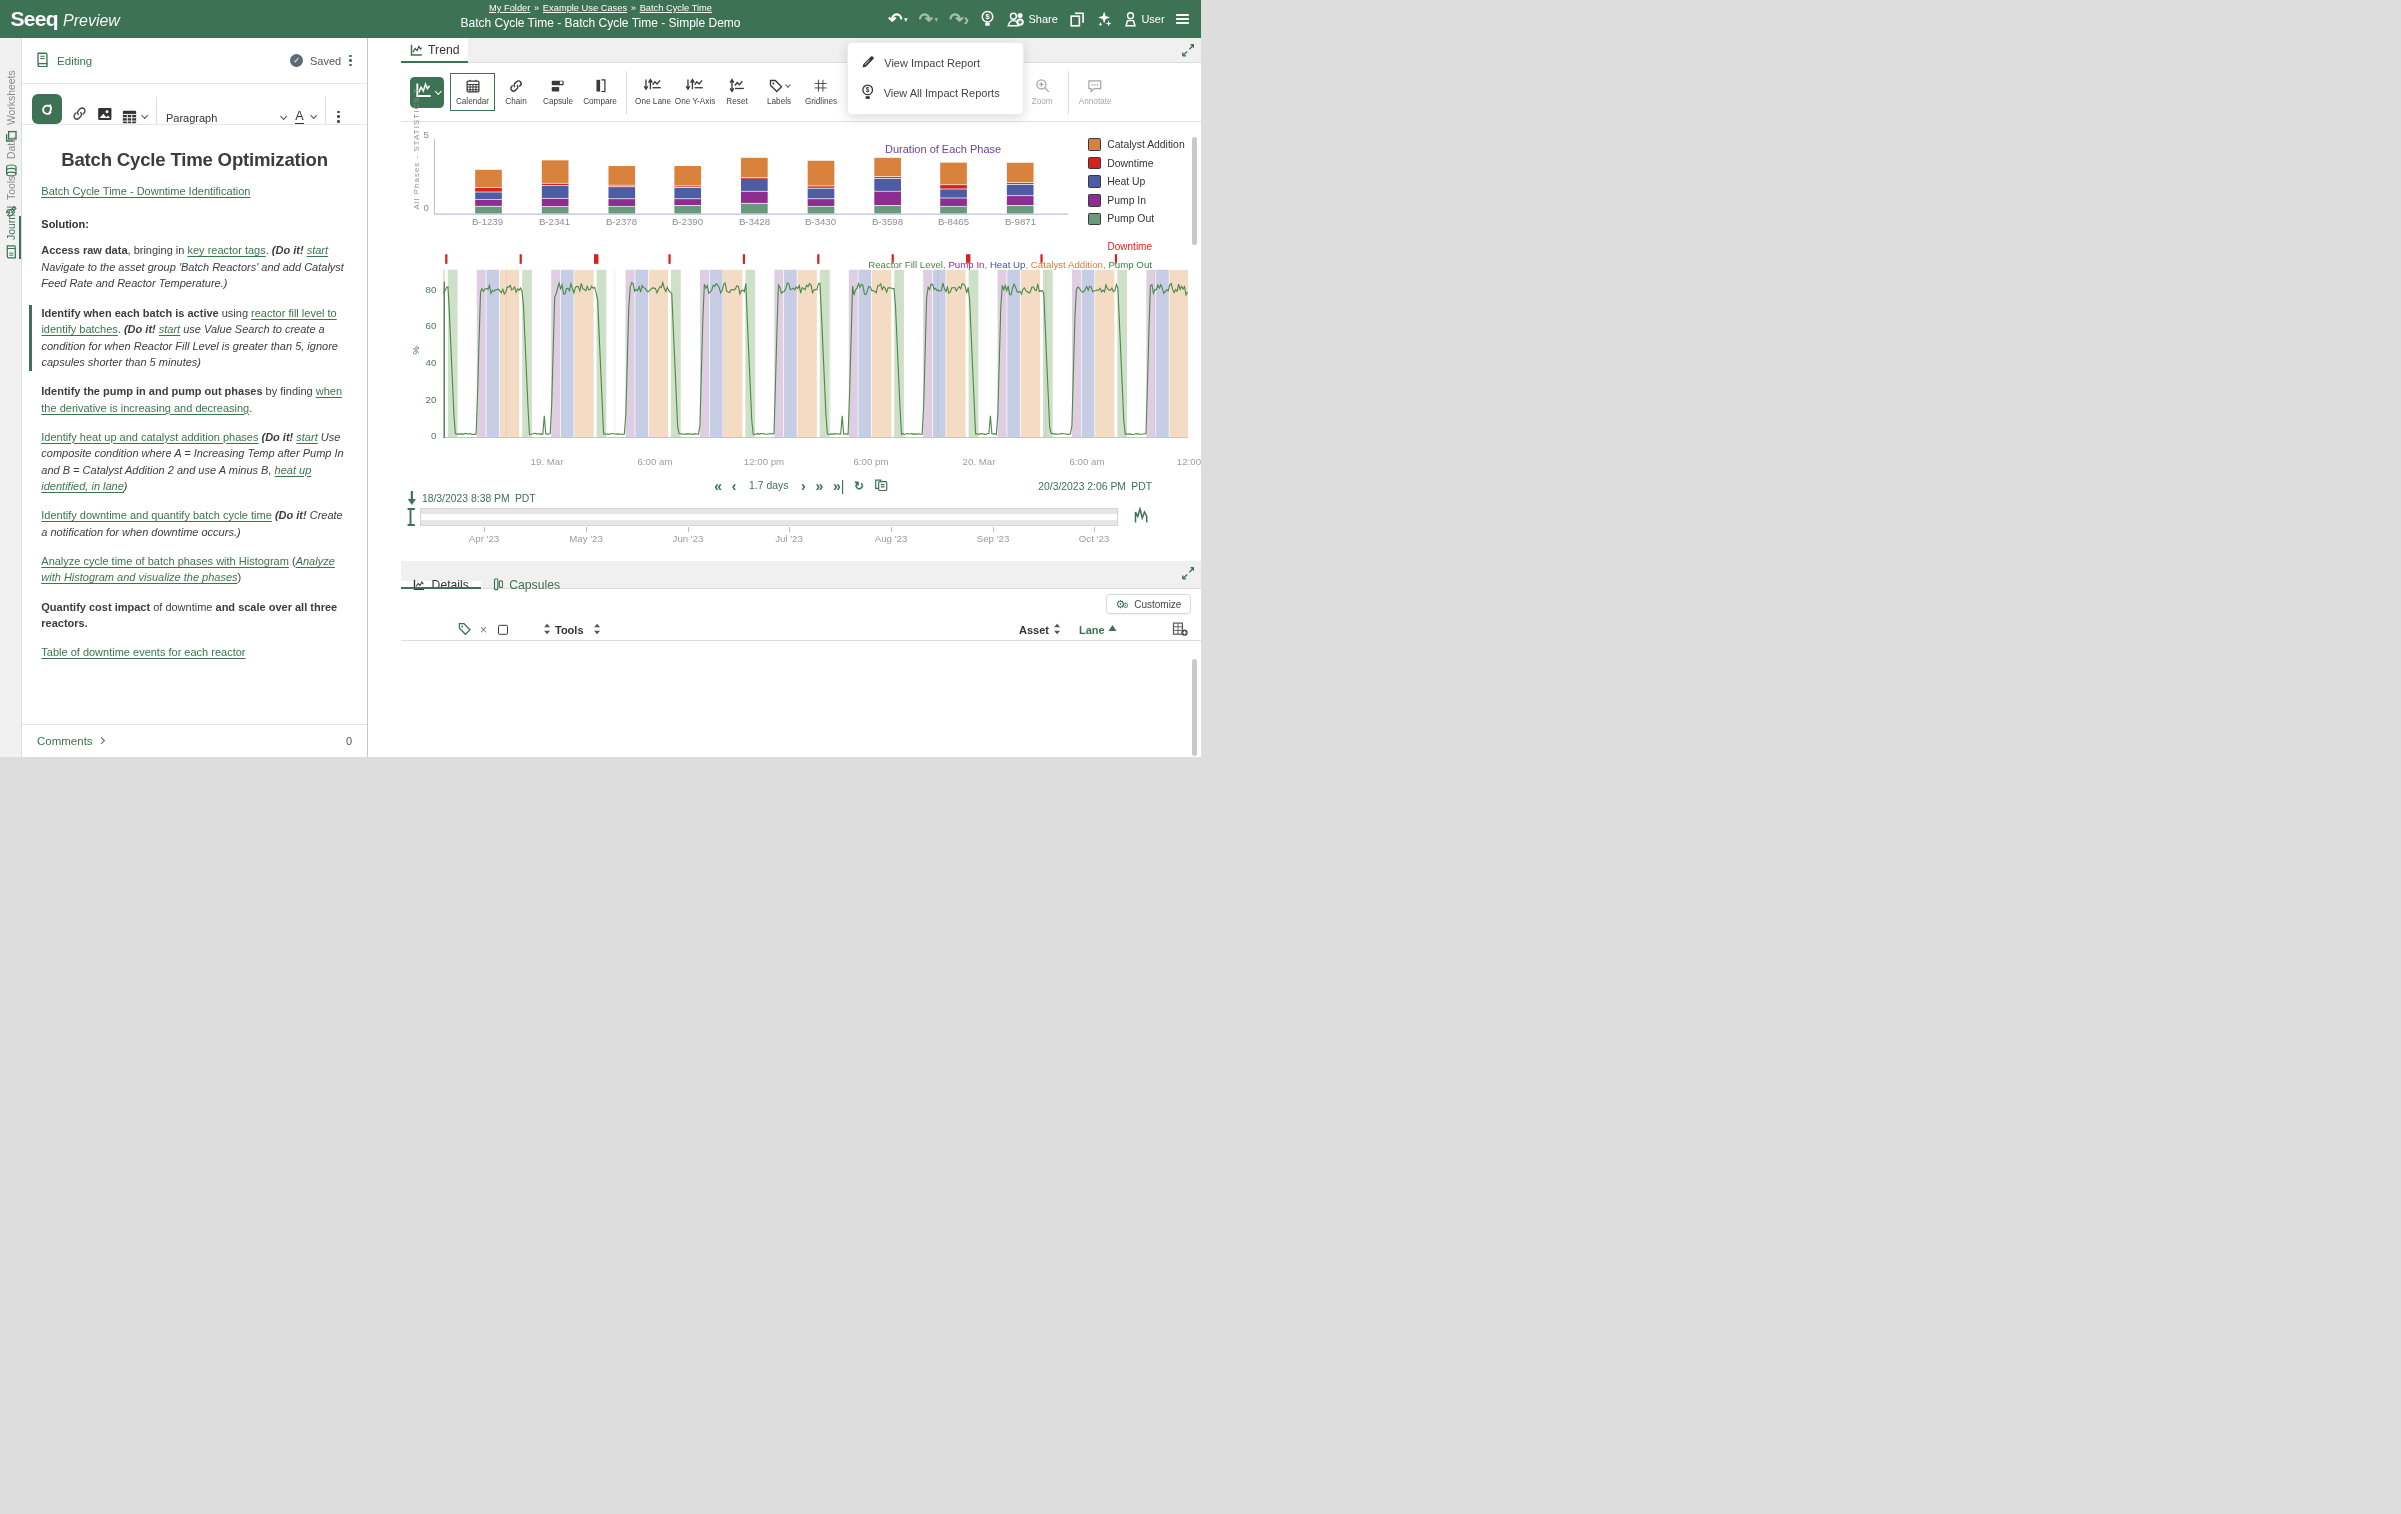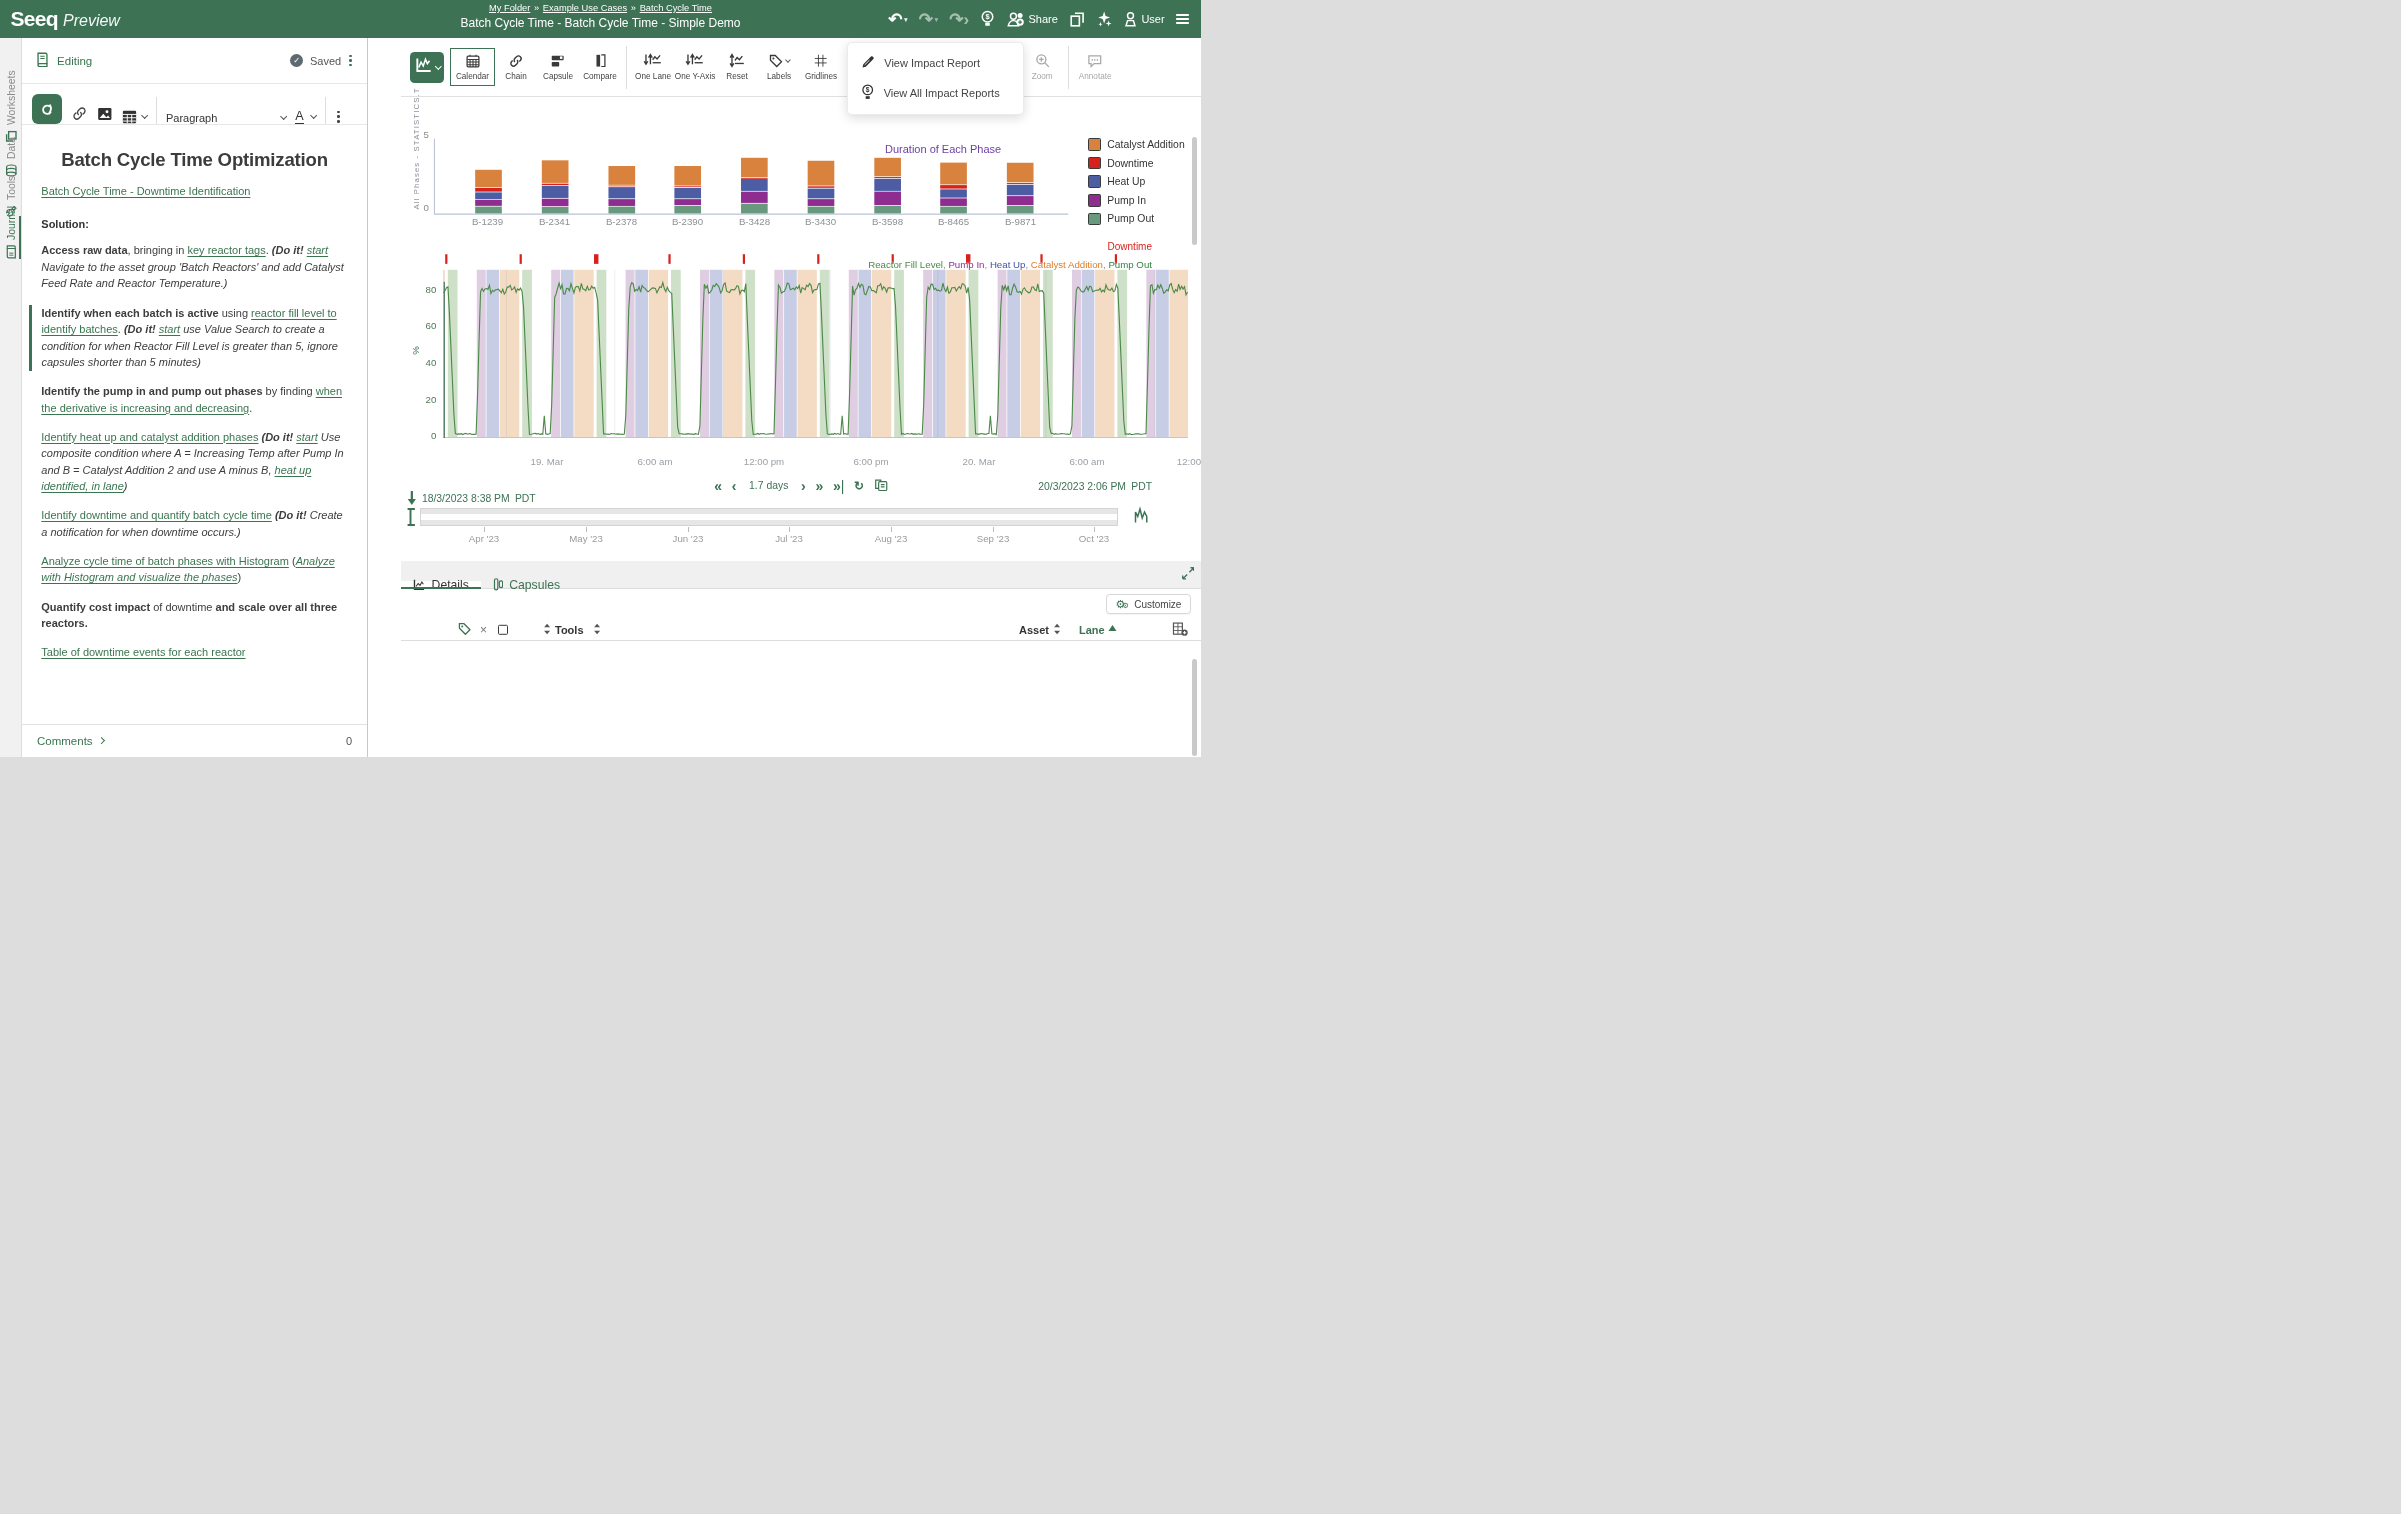--- a/index.html
+++ b/index.html
@@ -311,20 +311,35 @@
     <div class="commentsbar">
       <span class="comments-label">
         <span>Comments</span>
         <span class="chev"></span>
       </span>
       <span class="comments-count">0</span>
     </div>
   </section>
 
   <section class="tpanel">
+    <div class="tabrow">
+      <div class="tab-main">
+        <svg width="13.4" height="12.6" viewBox="0 0 18 17">
+            <path d="M2 1v14h14" fill="none" stroke="#3D7254" stroke-width="2"></path>
+            <path d="M4 11l3-5 2.5 3 2.5-6 2 4 2-2" fill="none" stroke="#444" stroke-width="1.5"></path>
+          </svg>
+        <span>Trend</span>
+      </div>
+      <span class="expand-ic">
+        <svg width="12.6" height="12.6" viewBox="0 0 17 17" fill="none" stroke="#3D7254" stroke-width="1.8">
+            <path d="M10 7l6-6m0 0h-4.5M16 1v4.5"></path>
+            <path d="M7 10l-6 6m0 0h4.5M1 16v-4.5"></path>
+          </svg>
+      </span>
+    </div>
     <div class="ttoolbar" id="ttoolbar">
         <div class="tprimary">
           <span><svg width="18" height="16.3" viewBox="0 0 24 22">
               <path d="M3 2v17h18" fill="none" stroke="#fff" stroke-width="2.6"></path>
               <path d="M5 14l3-7 3 5 3-9 2.5 6 3-4" fill="none" stroke="#fff" stroke-width="2"></path>
             </svg></span>
           <span class="chev"></span>
         </div>
         <div class="tbtn outlined">
           <span class="ticn">

